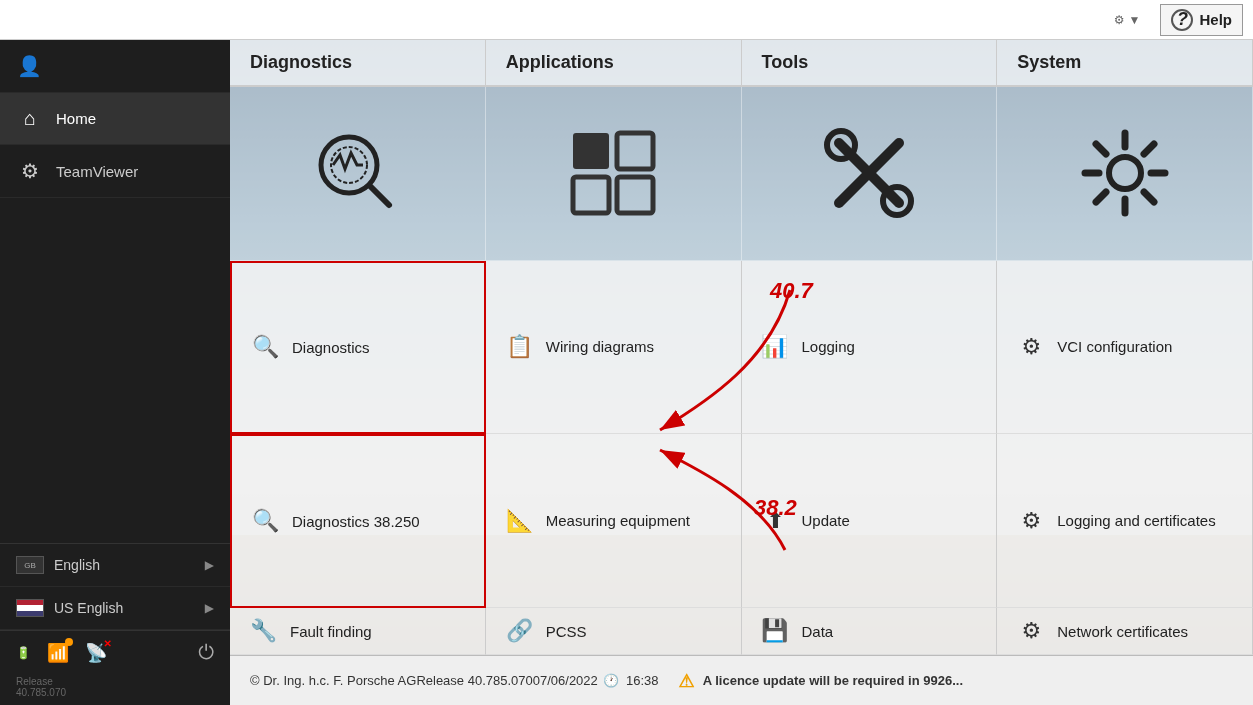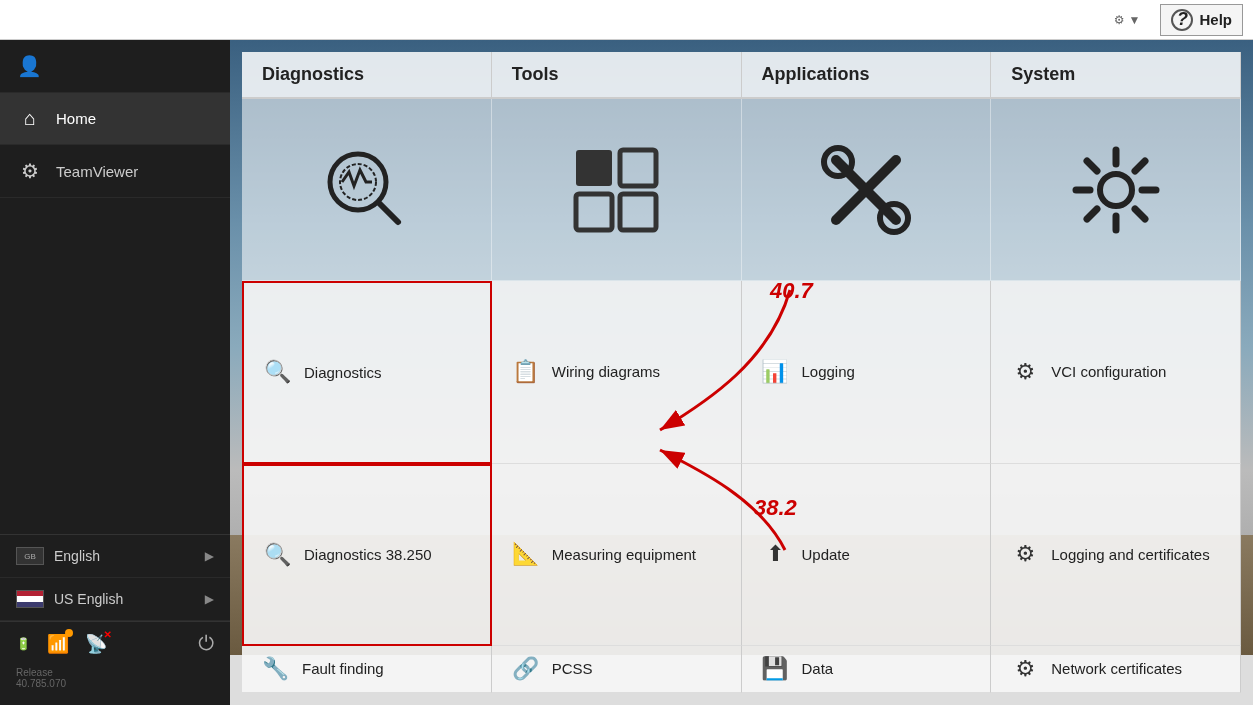--- a/index.html
+++ b/index.html
@@ -85,21 +85,21 @@
       display: flex; align-items: center; gap: 16px;
       border-top: 1px solid #333;
     }
     .battery-icon { display: flex; align-items: center; gap: 3px; font-size: 12px; color: #aaa; }
     .wifi-icon { position: relative; font-size: 18px; color: #aaa; }
     .wifi-badge {
       position: absolute; top: -4px; right: -4px;
       width: 8px; height: 8px; background: #f90; border-radius: 50%;
     }
     .sidebar-release {
-      padding: 2px 16px 16px;
+      padding: 2px 16px 7px;
       font-size: 10px; color: #666;
     }
     .power-btn { margin-left: auto; font-size: 20px; color: #aaa; cursor: pointer; }
 
     
     .content-area {
       flex: 1;
       display: flex;
       flex-direction: column;
       background: #ddd;
@@ -123,21 +123,21 @@
     }
 
     
     .grid-container {
       position: relative;
       z-index: 1;
       flex: 1;
       display: grid;
       grid-template-columns: repeat(4, 1fr);
       grid-template-rows: auto 1fr 1fr 1fr;
-      padding: 12px;
+      padding: 0;
     }
 
     .col-header {
       background: rgba(255,255,255,0.85);
       padding: 12px 20px;
       font-size: 18px;
       font-weight: bold;
       color: #222;
       border-right: 1px solid #ccc;
       border-bottom: 2px solid #ccc;
@@ -288,24 +288,24 @@
   <div class="content-area">
     <div class="content-bg"></div>
     <div class="content-bg-road"></div>
 
     <div class="grid-container">
 
       <div class="col-header">
         <span>Diagnostics</span>
       </div>
       <div class="col-header">
+        <span>Applications</span>
+      </div>
+      <div class="col-header">
         <span>Tools</span>
-      </div>
-      <div class="col-header">
-        <span>Applications</span>
       </div>
       <div class="col-header">
         <span>System</span>
       </div>
 
       <div class="icon-cell">
 
         <svg width="100" height="100" viewBox="0 0 100 100">
           <circle cx="42" cy="42" r="28" fill="none" stroke="#222" stroke-width="5"></circle>
           <circle cx="42" cy="42" r="18" fill="none" stroke="#222" stroke-width="2" stroke-dasharray="4 2"></circle>
@@ -422,16 +422,29 @@
       <svg class="arrow-svg" style="left:400px;top:380px;width:200px;height:150px;">
         <defs>
           <marker id="arrowhead2" markerWidth="8" markerHeight="6" refX="8" refY="3" orient="auto">
             <polygon points="0 0, 8 3, 0 6" fill="#cc0000"></polygon>
           </marker>
         </defs>
         <path d="M 155,130 C 130,80 70,50 30,30" fill="none" stroke="#cc0000" stroke-width="3" marker-end="url(#arrowhead2)"></path>
       </svg>
     </div>
 
+    <div class="bottom-bar">
+      <span class="bottom-copyright">© Dr. Ing. h.c. F. Porsche AG</span>
+      <span class="bottom-release">Release 40.785.070</span>
+      <div class="bottom-date">
+        <span>07/06/2022</span>
+        <span>🕐</span>
+        <span>16:38</span>
+      </div>
+      <div class="bottom-warning">
+        <span class="warn-icon">⚠</span>
+        <span>A licence update will be required in 9926...</span>
+      </div>
+    </div>
 
   </div>
 
 </div>
 
 </body></html>

